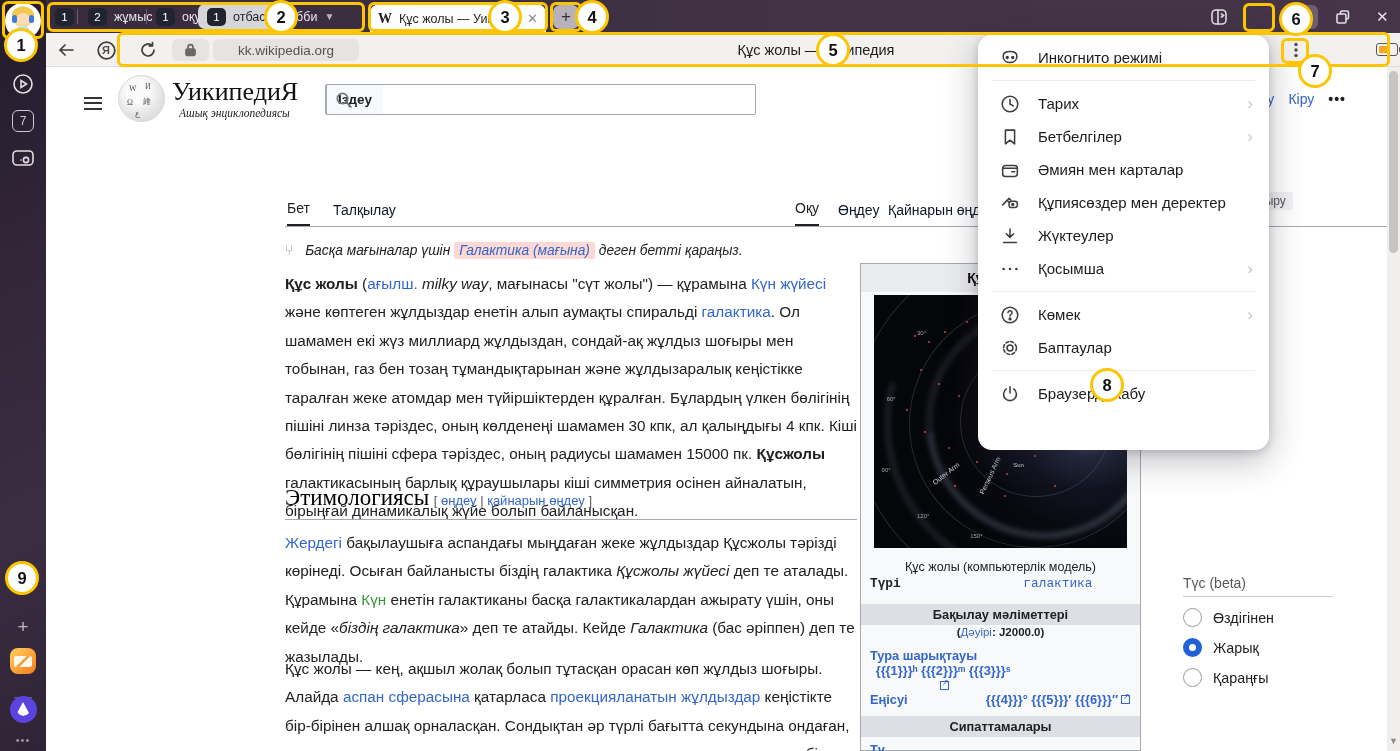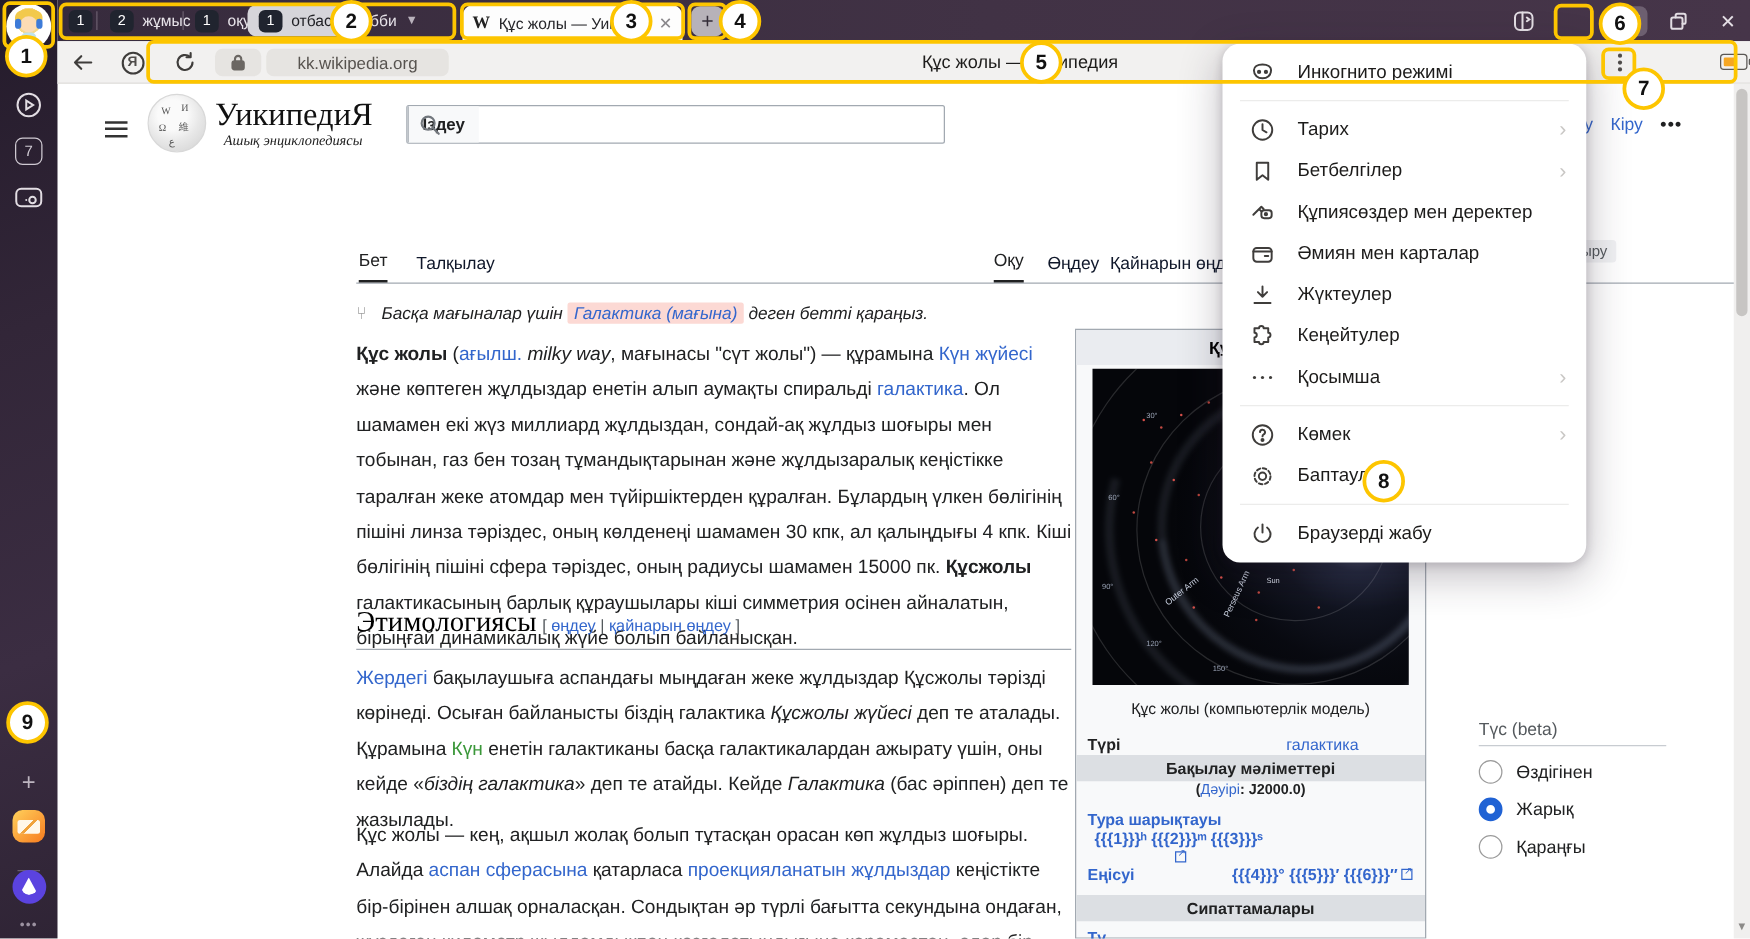--- a/index.html
+++ b/index.html
@@ -245,21 +245,21 @@
         <span class="gl" style="left:5%;top:40%;">60°</span>
         <span class="gl" style="left:3%;top:68%;">90°</span>
         <span class="gl" style="left:17%;top:86%;">120°</span>
         <span class="gl" style="left:38%;top:94%;">150°</span>
         <span class="gl arm-lbl" style="left:22%;top:69%;transform:rotate(-38deg);">Outer Arm</span>
         <span class="gl arm-lbl" style="left:38%;top:70%;transform:rotate(-65deg);">Perseus Arm</span>
         <span class="gl arm-lbl" style="left:37%;top:42%;transform:rotate(-70deg);">Sagittarius Arm</span>
         <span class="gl" style="left:55%;top:66%;color:#d8dee9;">Sun</span>
       </div>
       <div class="ib-caption">Құс жолы (компьютерлік модель)</div>
-      <div class="ib-row" style="top:324px;">
+      <div class="ib-row" style="top:312px;font-family:Liberation Mono, monospace;">
         <span class="lbl">Түрі</span>
         <span class="val">галактика</span>
       </div>
       <div class="ib-sect" style="top:340px;">Бақылау мәліметтері</div>
       <div class="ib-sub" style="top:362px;">
         <b>(</b><span class="wlink">Дәуірі</span><b>: J2000.0)</b>
       </div>
       <div class="ib-row" style="top:384px;flex-direction:column;">
         <span class="lbl link">Тура шарықтауы</span>
         <span class="val"><b>{{{1}}}ʰ {{{2}}}ᵐ {{{3}}}ˢ</b><span class="ext-ico"></span></span>
@@ -447,44 +447,38 @@
     </div>
     <div class="mrow">
       <svg class="oicon" width="22" height="22" viewBox="0 0 24 24">
           <path d="M7 4.5 h10 v15 l-5 -4 -5 4 z"></path>
         </svg>
       <span>Бетбелгілер</span>
         <span class="chev">›</span>
     </div>
     <div class="mrow">
       <svg class="oicon" width="22" height="22" viewBox="0 0 24 24">
+          <rect x="4" y="7" width="16" height="12" rx="3"></rect>
+          <path d="M4 10 h16 M14 14 h3"></path>
+        </svg>
+      <span>Әмиян мен карталар</span>
+    </div>
+    <div class="mrow">
+      <svg class="oicon" width="22" height="22" viewBox="0 0 24 24">
           <path d="M4 14 l7-7 2 2 M9 9 l2 2"></path>
           <rect x="11" y="10" width="9" height="7" rx="2.5"></rect>
           <circle cx="15" cy="13.5" r="1" fill="#3f3d3b"></circle>
         </svg>
       <span>Құпиясөздер мен деректер</span>
     </div>
     <div class="mrow">
       <svg class="oicon" width="22" height="22" viewBox="0 0 24 24">
-          <rect x="4" y="7" width="16" height="12" rx="3"></rect>
-          <path d="M4 10 h16 M14 14 h3"></path>
-        </svg>
-      <span>Әмиян мен карталар</span>
-    </div>
-    <div class="mrow">
-      <svg class="oicon" width="22" height="22" viewBox="0 0 24 24">
           <path d="M12 4.5 v9 M8 9.5 l4 4 4-4 M5 19 h14"></path>
         </svg>
       <span>Жүктеулер</span>
-    </div>
-    <div class="mrow">
-      <svg class="oicon" width="22" height="22" viewBox="0 0 24 24">
-          <path d="M9 5 a2 2 0 0 1 4 0 h4 v4 a2 2 0 0 1 0 4 v4 h-4 a2 2 0 0 1 -4 0 h-4 v-4 a2 2 0 0 0 0 -4 v-4 z"></path>
-        </svg>
-      <span>Кеңейтулер</span>
     </div>
     <div class="mrow">
       <svg width="22" height="22" viewBox="0 0 24 24">
           <circle cx="5" cy="12" r="1.4" fill="#3f3d3b"></circle>
           <circle cx="12" cy="12" r="1.4" fill="#3f3d3b"></circle>
           <circle cx="19" cy="12" r="1.4" fill="#3f3d3b"></circle>
         </svg>
       <span>Қосымша</span>
         <span class="chev">›</span>
     </div>

